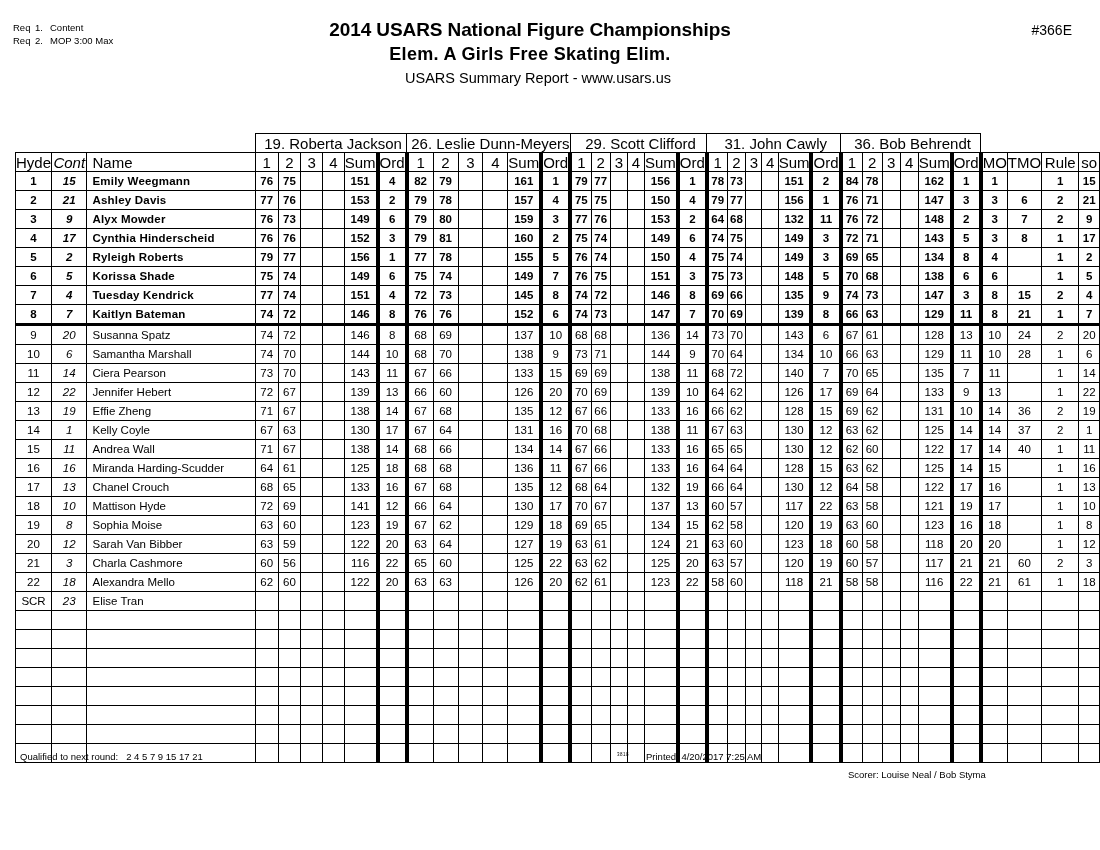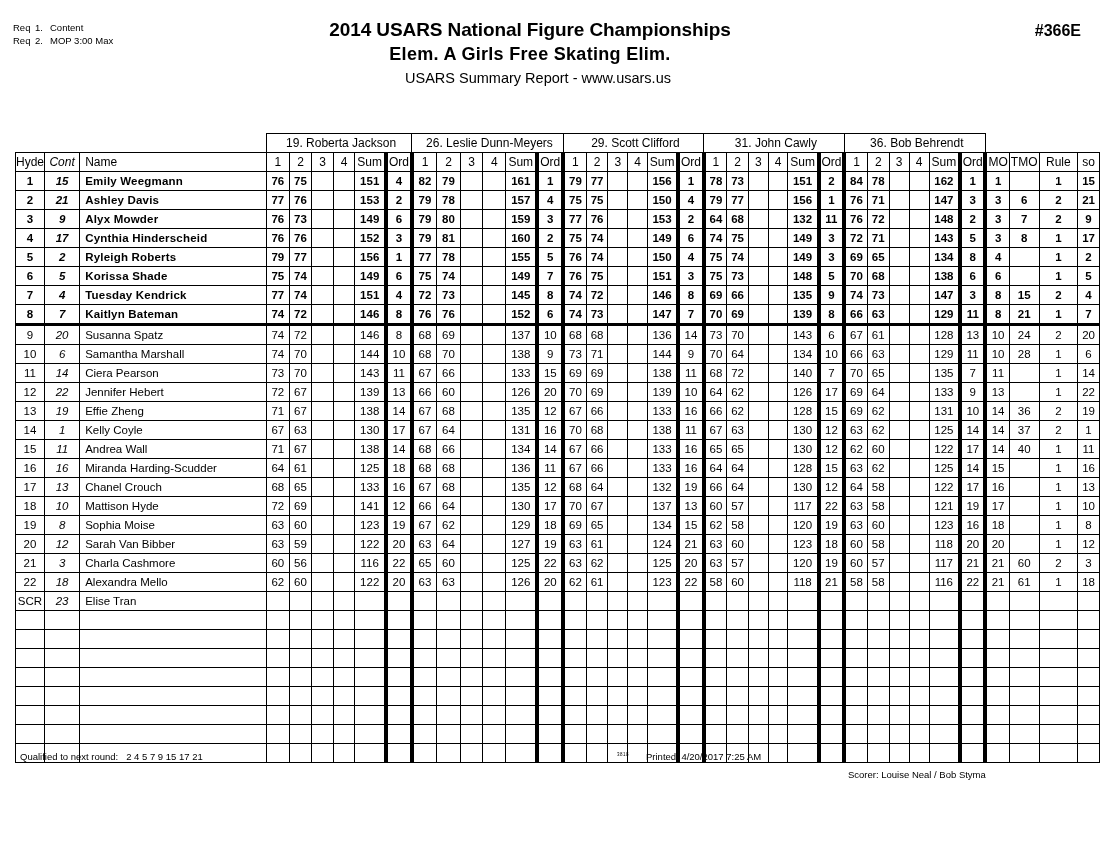--- a/index.html
+++ b/index.html
@@ -13,21 +13,21 @@
   .req-line span{display:inline-block;}
   .req-lbl{width:22px;}
   .req-num{width:15px;}
 
   .title-wrap{position:absolute;left:0;top:18px;width:1060px;text-align:center;}
   .t1{font-size:19px;font-weight:bold;line-height:24px;letter-spacing:-0.1px;}
   .t2{font-size:13.5px;line-height:18px;}
   .t3{font-size:18px;font-weight:bold;line-height:25px;letter-spacing:0.3px;}
   .t4{font-size:14.5px;line-height:22px;padding-left:16px;}
 
-  .evt-num{position:absolute;right:19px;top:22px;font-size:16px;font-weight:bold;}
+  .evt-num{position:absolute;right:28px;top:22px;font-size:14px;font-weight:normal;}
 
   
   table.score{
     position:absolute;left:15px;top:133px;
     border-collapse:collapse;
     table-layout:fixed;
     font-size:11px;
   }
   table.score td, table.score th{
     border:1px solid #000;
@@ -55,21 +55,21 @@
   .jhdr{height:17px;font-size:11px;text-align:left;padding-left:4px !important;}
   .nohdr{border:none !important;}
   .ordcell{font-weight:bold;border-left:4px solid #000 !important;border-right:4px solid #000 !important;}
   .ordhdr{border-left:4px solid #000 !important;border-right:4px solid #000 !important;}
 
   
   tr.qual td{font-weight:bold;font-size:12px;}
   tr.qual td.c-name{font-size:11.5px;letter-spacing:0.2px;}
   tr.lastqual td{border-bottom:3px solid #000 !important;}
 
-  tr.hdrrow td{font-size:12px;}
+  tr.hdrrow td{font-size:15px;}
   tr.datarow td{font-size:11.5px;}
   tr.emptyrow td{height:18px;}
 
   
   .footer{position:absolute;top:751px;left:0;width:1100px;font-size:9.5px;}
   .f-qual{position:absolute;left:20px;top:0;white-space:nowrap;}
   .f-code{position:absolute;left:617px;top:1px;font-size:4.5px;letter-spacing:0.5px;}
   .f-print{position:absolute;left:646px;top:0;white-space:nowrap;}
   .f-scorer{position:absolute;left:848px;top:18px;white-space:nowrap;}
 </style>

